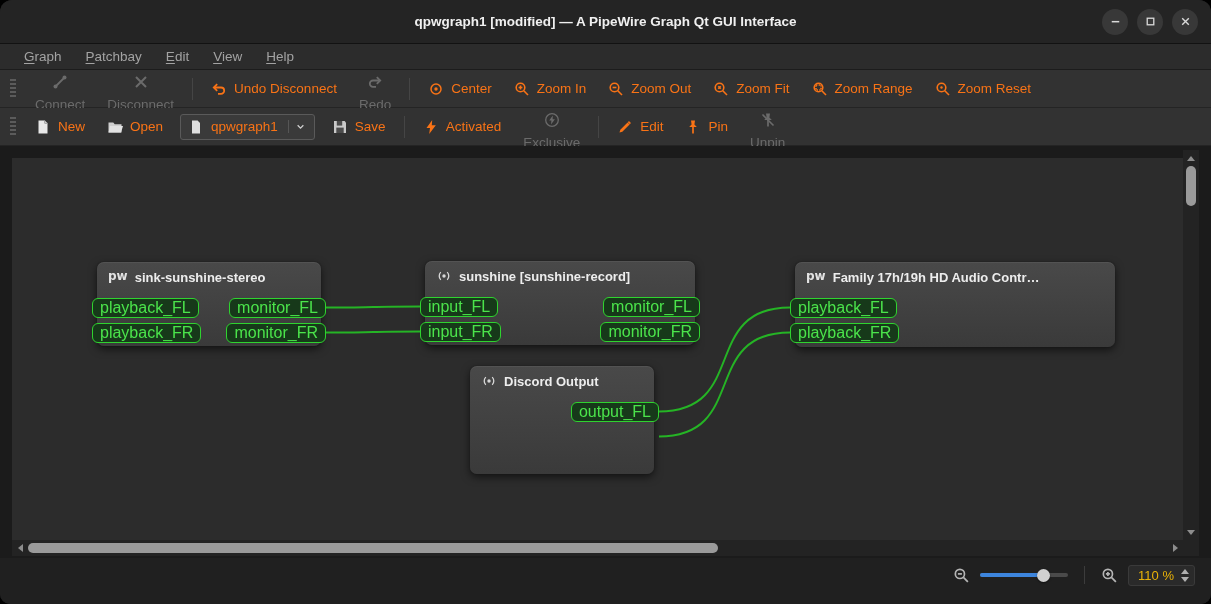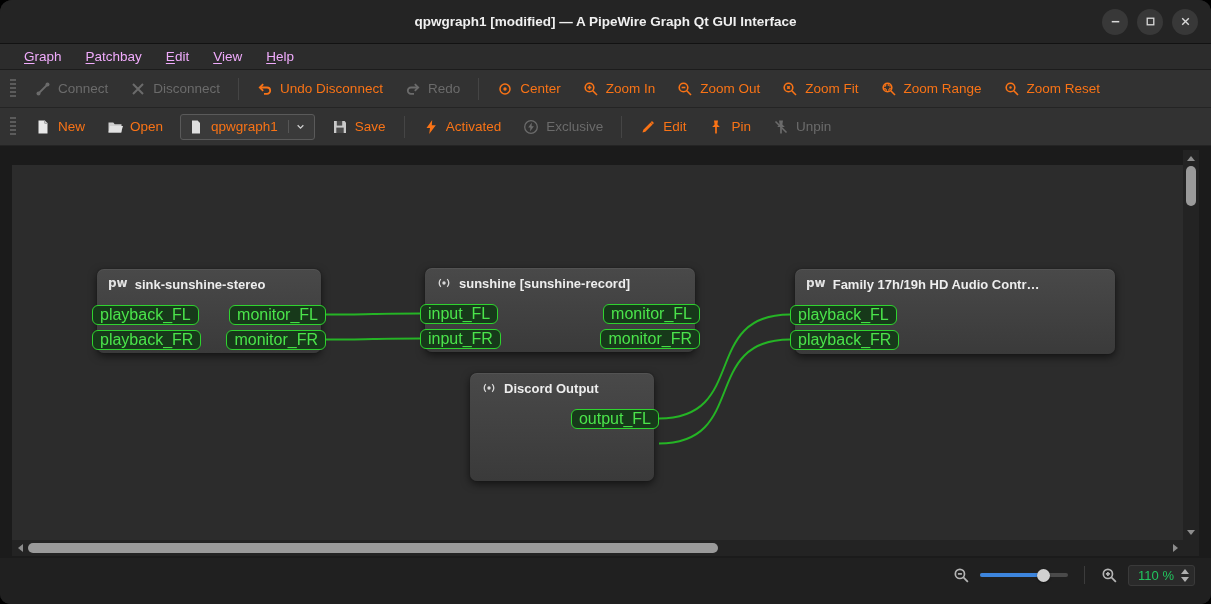--- a/index.html
+++ b/index.html
@@ -14,44 +14,44 @@
     justify-content:center;border-bottom:1px solid #121212;flex:0 0 auto;}
   .title{font-size:13.5px;font-weight:bold;color:#f0f0f0;}
   .window-controls{position:absolute;right:13px;top:0;height:100%;display:flex;align-items:center;gap:9px;}
   .wc-btn{width:26px;height:26px;border-radius:50%;background:#383838;color:#d9d9d9;
     display:flex;align-items:center;justify-content:center;}
   .wc-btn svg{width:15px;height:15px;display:block;}
 
   
   .menubar{height:26px;background:#2c2c2c;display:flex;align-items:center;padding-left:12px;
     border-bottom:1px solid #1c1c1c;flex:0 0 auto;}
-  .menu-item{padding:3px 12px;font-size:13.5px;color:#f0abfc;cursor:default;}
+  .menu-item{padding:3px 12px;font-size:13.5px;color:#a3a3a3;cursor:default;}
   .menu-item u{text-underline-offset:2px;}
 
   
   .toolbar{height:38px;background:#323232;display:flex;align-items:center;padding-left:6px;
     border-bottom:1px solid #242424;flex:0 0 auto;}
   .tb-handle{width:6px;height:20px;margin:0 8px 0 4px;
     background:repeating-linear-gradient(to bottom,#5b5b5b 0 2px,transparent 2px 4px);
     border-left:2px solid transparent;}
   .tb-item{display:flex;align-items:center;gap:7px;padding:0 11px;height:30px;color:#f97316;
     font-size:13.5px;white-space:nowrap;border-radius:3px;}
-  .tb-item.disabled{color:#6b6b6b;}
+  .tb-item.disabled{color:#6b6b6b;flex-direction:column;}
   .tb-icon{display:flex;}
   .tb-icon svg{width:16px;height:16px;display:block;}
   .tb-sep{width:1px;height:22px;background:#454545;margin:0 7px;}
   .tb-combo{border:1px solid #5a5a5a;background:#3a3a3a;height:26px;padding:0 7px;margin:0 6px;}
   .combo-caret{display:flex;border-left:1px solid #565656;padding-left:5px;margin-left:3px;color:#cfcfcf;}
   .combo-caret svg{width:13px;height:13px;}
   .pw-logo{font:bold 12px "DejaVu Sans",sans-serif;color:#e2e2e2;letter-spacing:0;}
 
   
   .main{flex:1 1 auto;background:#1b1b1b;padding:4px 12px 0;}
   .canvas-wrap{position:relative;width:1187px;height:406px;border:0;}
-  .canvas{position:absolute;left:0;top:15px;width:1171px;height:390px;background:#2c2c2c;overflow:hidden;}
+  .canvas{position:absolute;left:0;top:8px;width:1171px;height:390px;background:#2c2c2c;overflow:hidden;}
   .wires{position:absolute;left:0;top:0;width:1171px;height:390px;z-index:3;pointer-events:none;}
   .wire{fill:none;stroke:var(--wire,#25b425);stroke-width:2;}
 
   .node{position:absolute;z-index:1;border-radius:7px;background:linear-gradient(#494949,#3a3a3a);
     box-shadow:0 3px 9px rgba(0,0,0,.6),0 0 0 1px #2a2a2a,inset 0 1px 0 rgba(255,255,255,.06);}
   .node-header{height:33px;display:flex;align-items:flex-start;gap:7px;padding:8px 11px 0;}
   .node-icon{display:flex;margin-top:-1px;}
   .node-icon svg{width:16px;height:16px;display:block;}
   .node-title{font-size:13px;font-weight:bold;color:#ededed;white-space:nowrap;overflow:hidden;}
   .port-row{height:25px;display:flex;align-items:center;justify-content:space-between;padding:0;}
@@ -80,21 +80,21 @@
   .status-icon{display:flex;color:#b5b5b5;}
   .status-icon svg{width:17px;height:17px;display:block;}
   .zoom-slider{position:relative;width:88px;height:16px;}
   .slider-track{position:absolute;left:0;right:0;top:6px;height:4px;background:#4a4a4a;border-radius:2px;}
   .slider-fill{height:100%;background:var(--accent,#3d85dd);border-radius:2px;}
   .slider-handle{position:absolute;top:1.5px;width:13px;height:13px;border-radius:50%;background:#d0d0d0;
     box-shadow:0 1px 2px rgba(0,0,0,.5);}
   .status-sep{width:1px;height:18px;background:#3c3c3c;margin:0 6px;}
   .spin-box{display:flex;align-items:center;gap:7px;background:#2a2a2a;border:1px solid #3a3a3a;
     border-radius:3px;padding:2px 5px 2px 9px;}
-  .spin-value{font-size:13px;color:#22c55e;}
+  .spin-value{font-size:13px;color:#eab308;}
   .spin-arrows{display:flex;flex-direction:column;gap:3px;}
   .arr-up-s{width:0;height:0;border-left:4px solid transparent;border-right:4px solid transparent;border-bottom:5px solid #b0b0b0;}
   .arr-down-s{width:0;height:0;border-left:4px solid transparent;border-right:4px solid transparent;border-top:5px solid #b0b0b0;}
 </style>
 </head>
 <body>
 
 <div class="window">
 
   <div class="titlebar">

